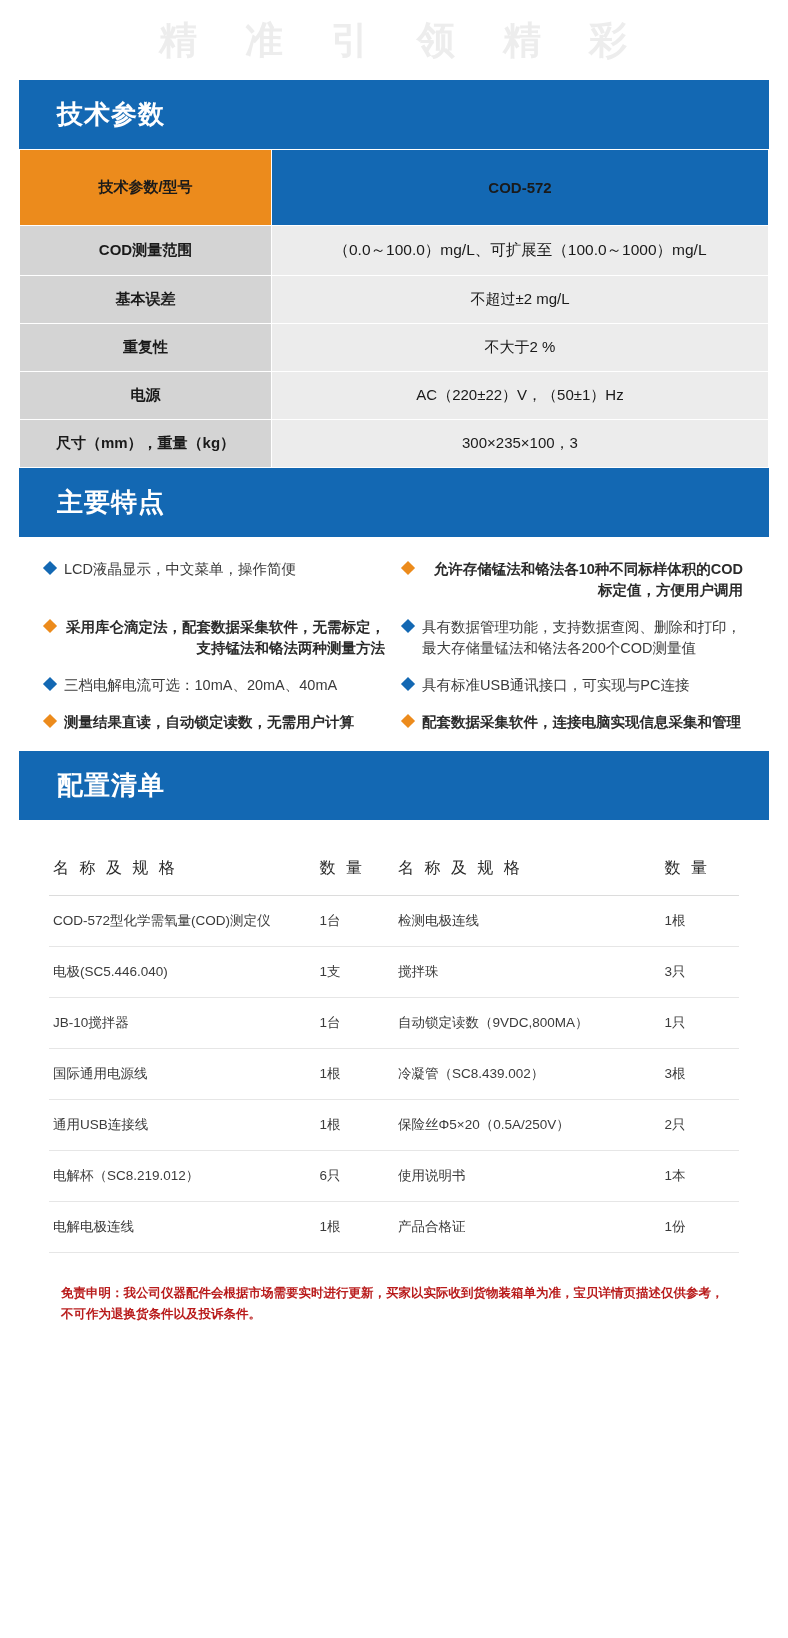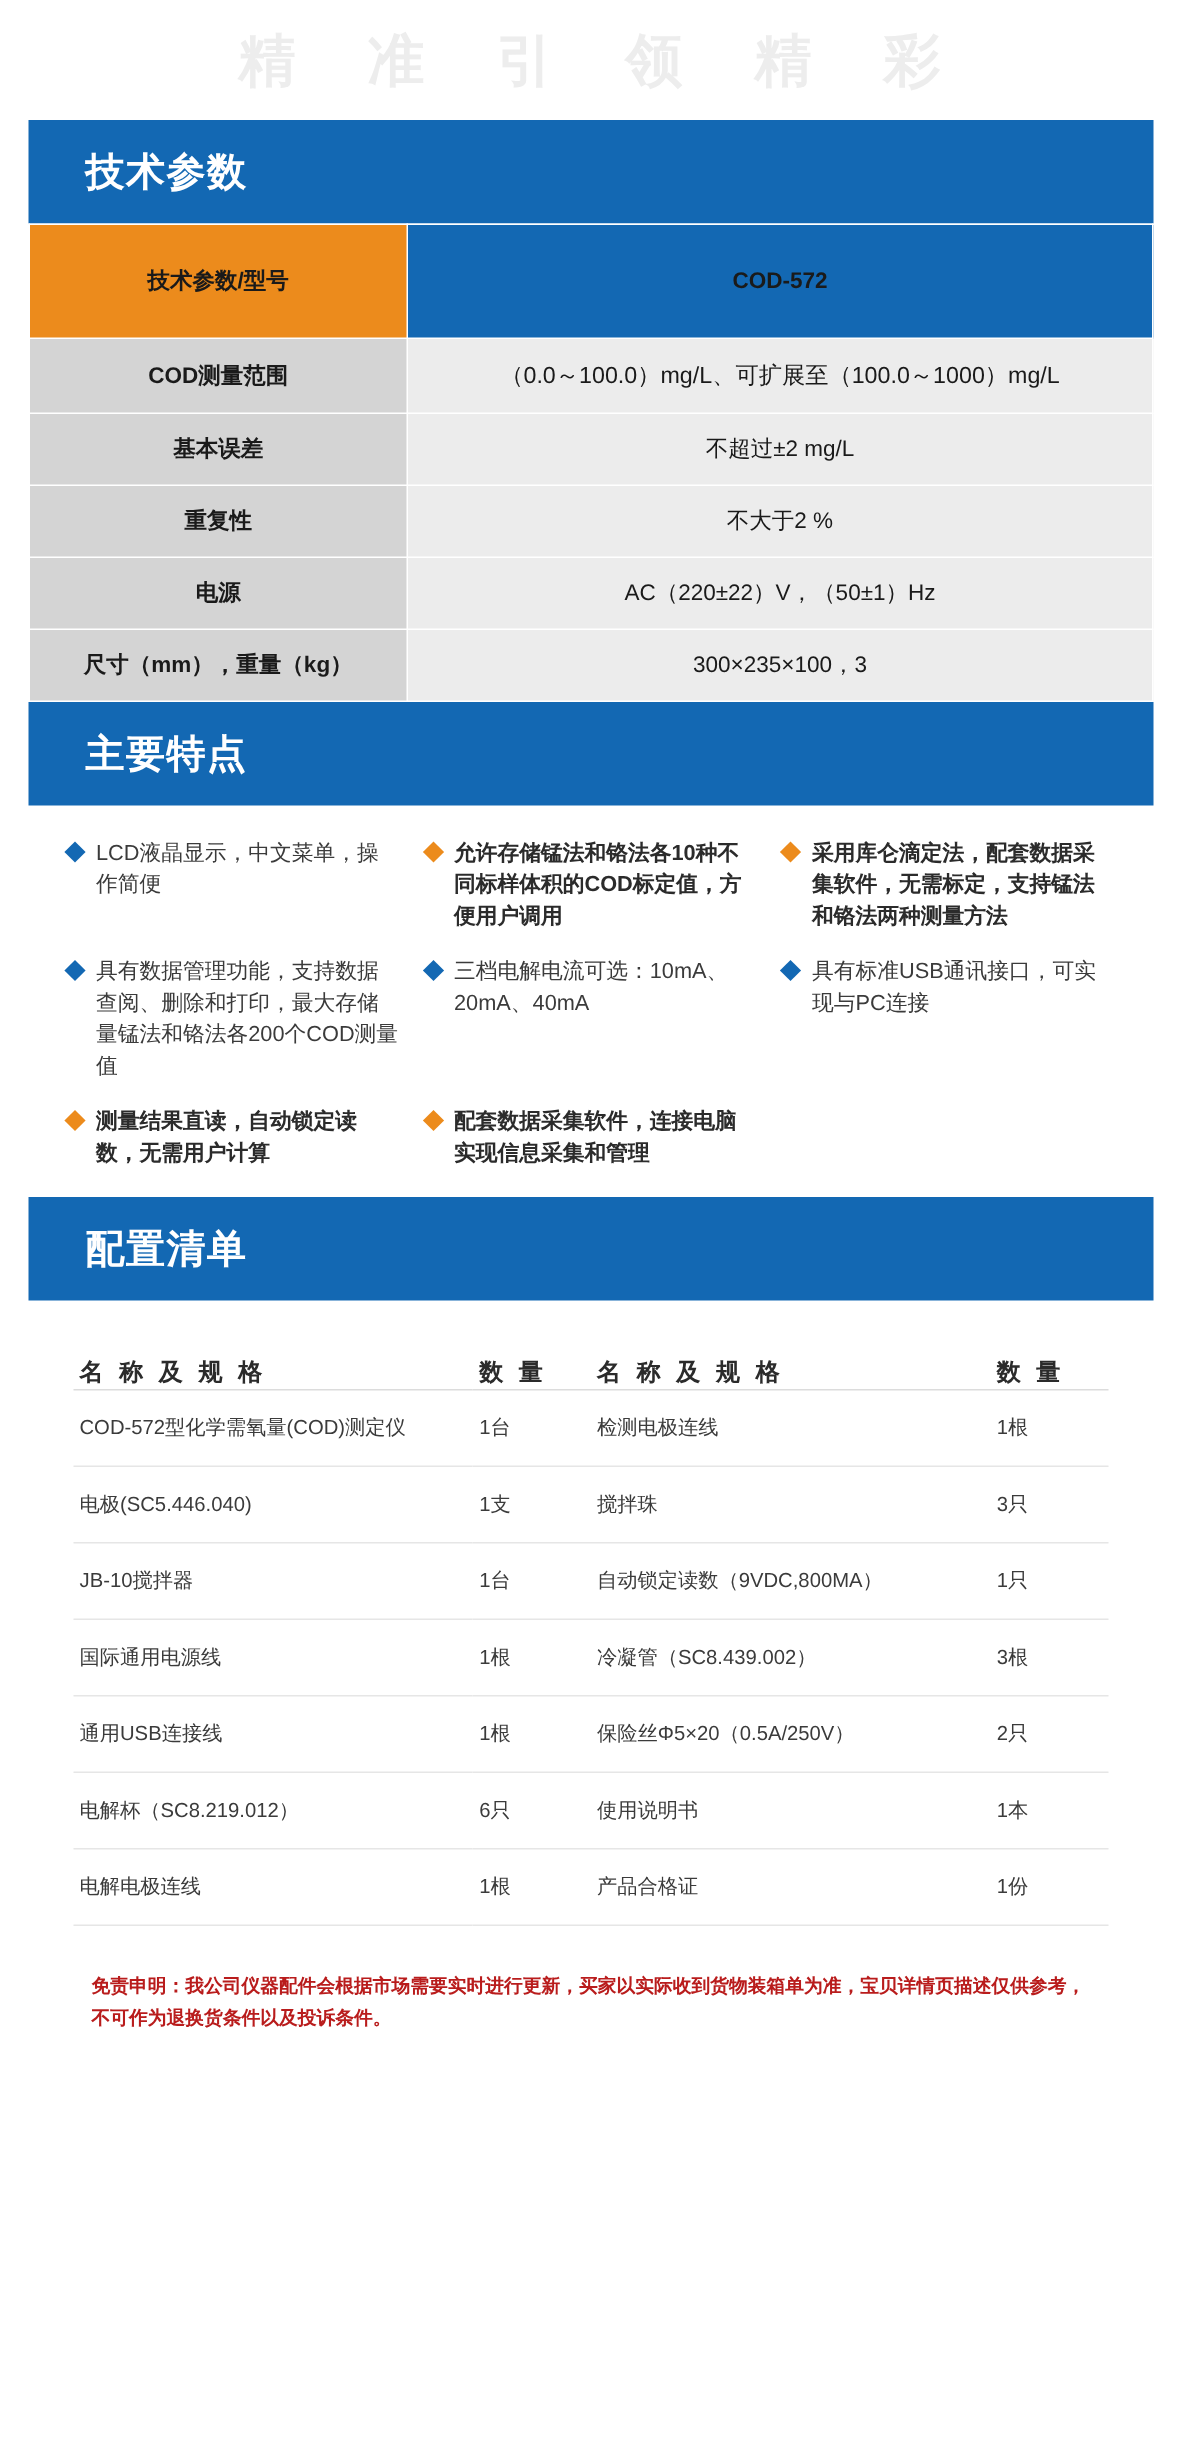--- a/index.html
+++ b/index.html
@@ -83,59 +83,59 @@
     font-size: 16px;
   }
   .spec-value.wide { font-size: 15.5px; }
 
   
   .features {
     width: 750px;
     margin: 0 19px;
     padding: 22px 26px 18px 26px;
     display: grid;
-    grid-template-columns: 1fr 1fr 1fr;
+    grid-template-columns: 1fr 1fr;
     gap: 16px 18px;
   }
   .feature {
     display: flex;
     align-items: flex-start;
     gap: 9px;
     font-size: 14.5px;
     line-height: 1.45;
     color: #3b3b3b;
   }
   .diamond {
     flex: 0 0 auto;
     margin-top: 4px;
     width: 10px; height: 10px;
     transform: rotate(45deg);
   }
   .diamond.blue { background: #1368b3; }
   .diamond.orange { background: #ec8b1c; }
-  .feature-text.bold { font-weight: bold; color: #2b2b2b; }
+  .feature-text.bold { font-weight: bold; color: #2b2b2b; text-align: right; }
 
   
   .config-wrap {
     width: 750px;
     margin: 0 19px;
     padding: 26px 30px 10px 30px;
   }
   .config-table {
     width: 100%;
     border-collapse: collapse;
     table-layout: fixed;
   }
   .config-table th {
     font-size: 16px;
-    font-weight: bold;
+    font-weight: normal;
     color: #2b2b2b;
     text-align: left;
     letter-spacing: 3px;
-    padding: 12px 4px 0 4px;
+    padding: 12px 4px 16px 4px;
     border-bottom: 1px solid #dcdcdc;
   }
   .config-table td {
     font-size: 13.5px;
     color: #3b3b3b;
     padding: 16px 4px;
     border-bottom: 1px solid #e6e6e6;
     vertical-align: middle;
   }
   .col-name { width: 224px; }

